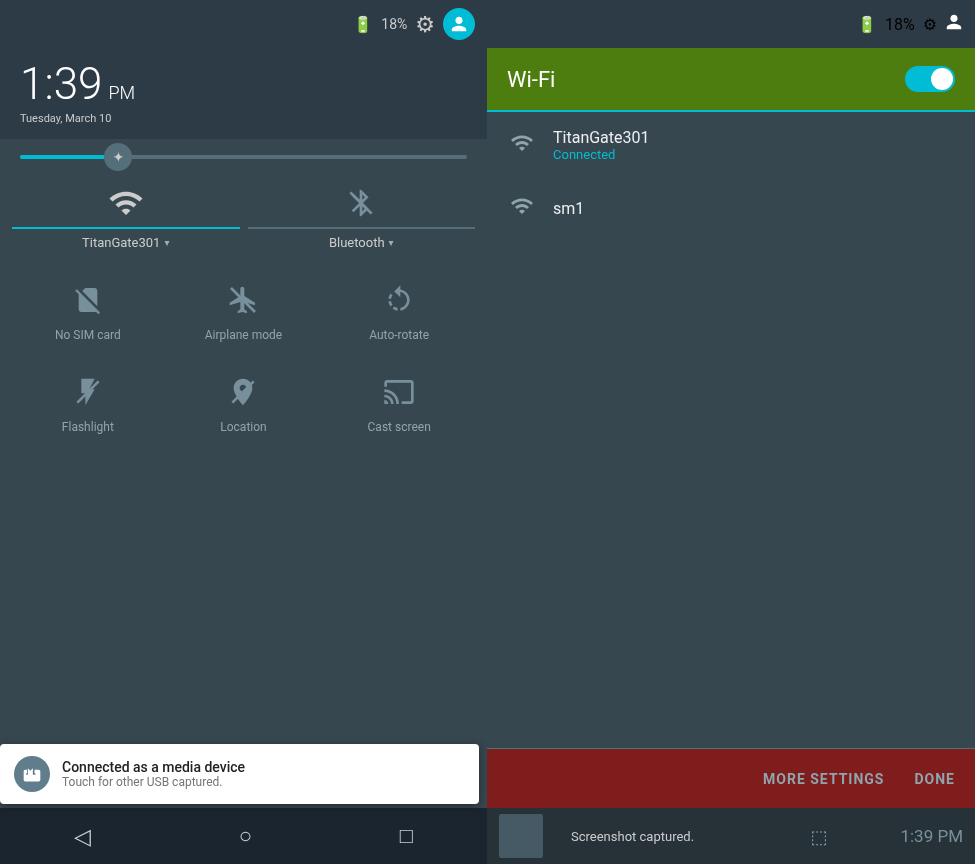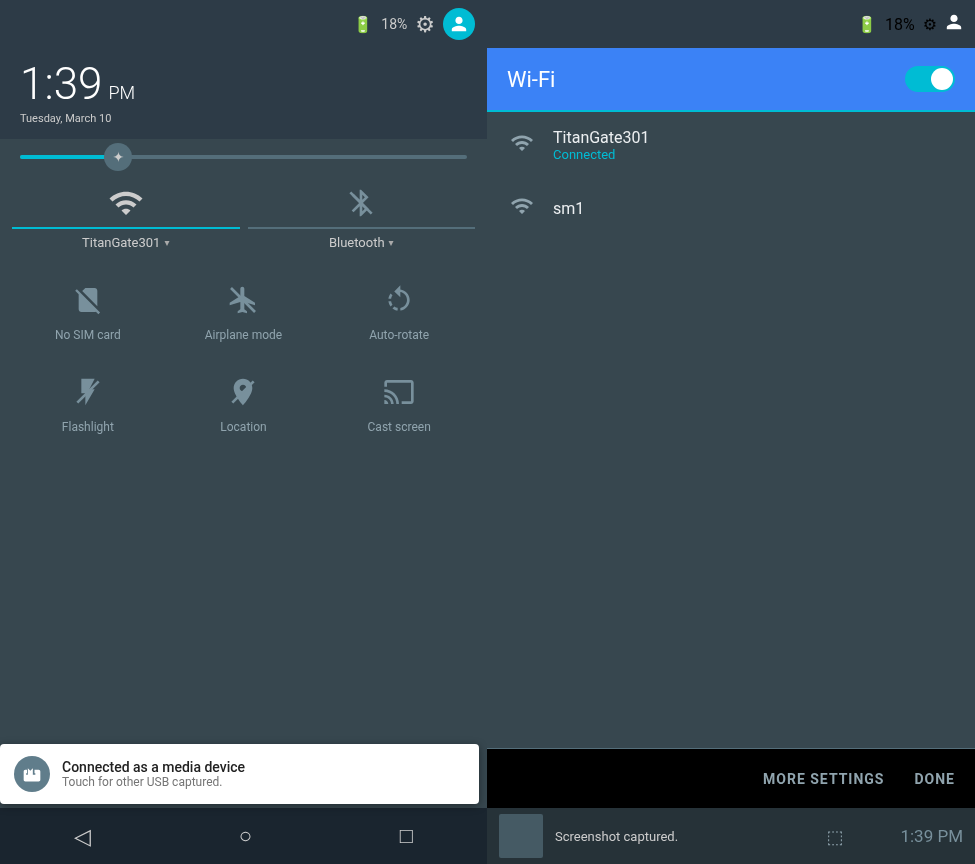--- a/index.html
+++ b/index.html
@@ -271,21 +271,21 @@
       display: flex;
       align-items: center;
       justify-content: flex-end;
       padding: 0 12px;
       gap: 8px;
     }
 
     
     .wifi-header {
       height: 64px;
-      background: #3b82f6;
+      background: #4d7c0f;
       display: flex;
       align-items: center;
       justify-content: space-between;
       padding: 0 20px;
       border-bottom: 2px solid #00bcd4;
     }
     .wifi-title {
       font-size: 22px;
       color: white;
       font-weight: 400;
@@ -335,21 +335,21 @@
       color: #eceff1;
     }
     .wifi-status {
       font-size: 13px;
       color: #00bcd4;
     }
 
     
     .right-bottom-buttons {
       height: 60px;
-      background: #000000;
+      background: #7f1d1d;
       display: flex;
       align-items: center;
       justify-content: flex-end;
       padding: 0 20px;
       gap: 30px;
       border-top: 1px solid #546e7a;
     }
     .text-button {
       font-size: 14px;
       font-weight: 700;
@@ -358,21 +358,21 @@
       letter-spacing: 1px;
     }
 
     
     .screenshot-notif {
       height: 56px;
       background: #263238;
       display: flex;
       align-items: center;
       padding: 0 12px;
-      gap: 12px;
+      gap: 28px;
     }
     .screenshot-thumb {
       width: 44px;
       height: 44px;
       background: #455a64;
       border-radius: 2px;
     }
     .screenshot-text {
       flex: 1;
       font-size: 13px;

